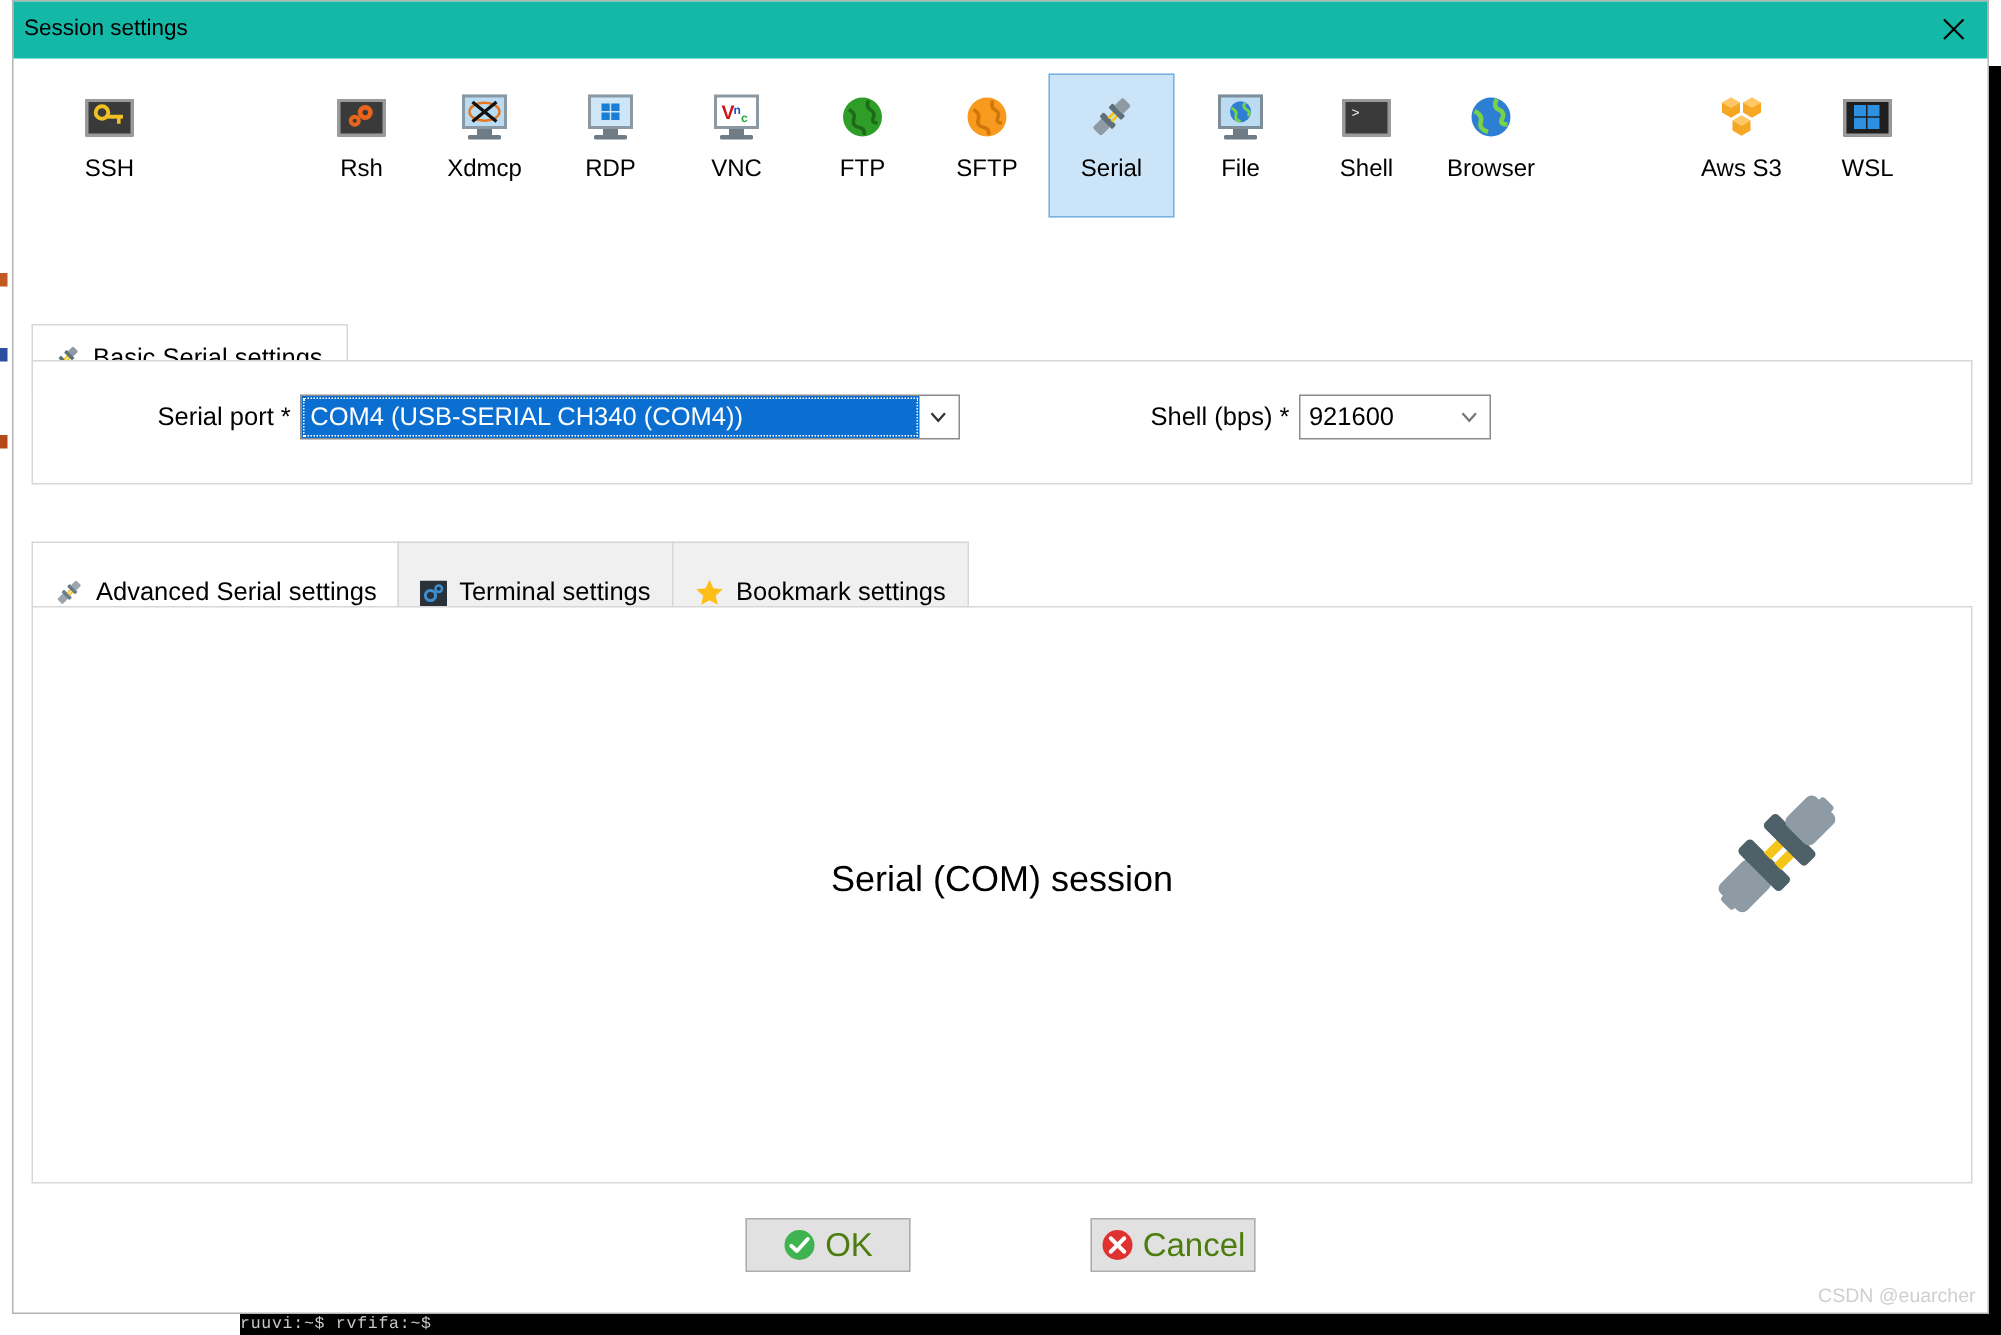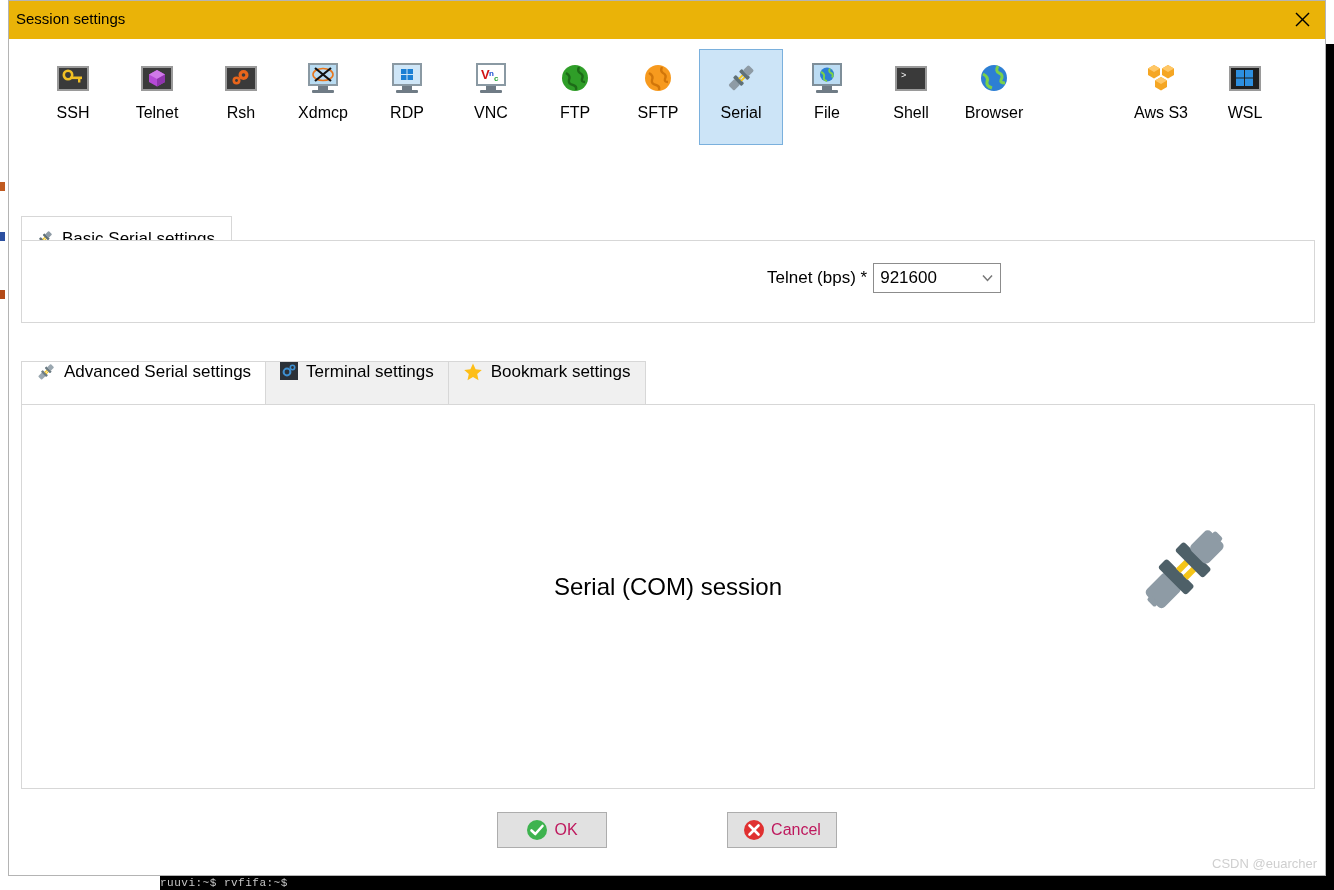--- a/index.html
+++ b/index.html
@@ -71,21 +71,21 @@
     height: 876px;
     background: #ffffff;
     border: 1px solid #b4b4b4;
     box-sizing: border-box;
   }
 
   
   #titlebar {
     position: relative;
     height: 38px;
-    background: #eab308;
+    background: #14b8a6;
   }
   #title-text {
     position: absolute;
     left: 7px;
     top: 9px;
     font-size: 15px;
     color: #000000;
     font-family: "Liberation Sans", sans-serif;
   }
   #close-btn {
@@ -251,21 +251,21 @@
     align-items: flex-end;
     height: 44px;
   }
   .ltab {
     height: 44px;
     box-sizing: border-box;
     border: 1px solid #d7d7d7;
     border-bottom: none;
     background: #f0f0f0;
     display: flex;
-    align-items: flex-start;
+    align-items: flex-end;
     padding: 0 14px;
     font-size: 17px;
     color: #000000;
     cursor: pointer;
     margin-right: -1px;
     white-space: nowrap;
   }
   .ltab.active { background: #ffffff; }
   .ltab .gicon { margin-right: 8px; display: flex; align-items: center; }
 
@@ -308,22 +308,22 @@
   .dlg-btn {
     width: 110px;
     height: 36px;
     background: #e1e1e1;
     border: 1px solid #adadad;
     box-sizing: border-box;
     display: flex;
     align-items: center;
     justify-content: center;
     gap: 6px;
-    font-size: 16px;
-    color: #be185d;
+    font-size: 22px;
+    color: #4d7c0f;
     cursor: pointer;
   }
   .dlg-btn .bicon { display: flex; }
 
   
   #watermark {
     position: absolute;
     right: 8px;
     bottom: 4px;
     font-size: 13px;
@@ -367,32 +367,20 @@
           <svg width="22" height="20" viewBox="0 0 22 20">
             <circle cx="6" cy="7" r="4.2" fill="none" stroke="#f2c024" stroke-width="2.6"></circle>
             <rect x="8" y="8.5" width="12" height="2.6" fill="#f2c024"></rect>
             <rect x="16" y="10.5" width="2.4" height="4" fill="#f2c024"></rect>
           </svg>
         </div>
       </div>
       <div class="type-label">SSH</div>
     </div>
 
-    <div class="type-tile" style="left:106px;">
-      <div class="type-icon">
-        <div class="sq-dark">
-          <svg width="20" height="20" viewBox="0 0 20 20">
-            <polygon points="10,2 18,6.5 18,14 10,18.5 2,14 2,6.5" fill="#b54ad6"></polygon>
-            <polygon points="10,2 18,6.5 10,11 2,6.5" fill="#d07ae8"></polygon>
-            <polygon points="10,11 18,6.5 18,14 10,18.5" fill="#8f35ad"></polygon>
-          </svg>
-        </div>
-      </div>
-      <div class="type-label">Telnet</div>
-    </div>
 
     <div class="type-tile" style="left:190px;">
       <div class="type-icon">
         <div class="sq-dark">
           <svg width="22" height="20" viewBox="0 0 22 20">
             <circle cx="13.5" cy="7" r="5" fill="#e8651b"></circle>
             <circle cx="13.5" cy="7" r="1.8" fill="#3a3a3a"></circle>
             <circle cx="6.5" cy="12.5" r="4" fill="#e8651b"></circle>
             <circle cx="6.5" cy="12.5" r="1.4" fill="#3a3a3a"></circle>
           </svg>
@@ -576,23 +564,34 @@
             <rect x="19" y="10" width="4" height="12" rx="1" fill="#5f7078"></rect>
             <rect x="22.5" y="12" width="8" height="8" rx="1.5" fill="#8e9ba5"></rect>
           </g>
         </svg>
       </span>
       <span>Basic Serial settings</span>
     </div>
 
     <div class="grp-body">
 
+      <div class="field-row" style="left:83px;">
+        <span class="field-label">Serial port *</span>
+        <div class="combo focused" id="serial-port-combo">
+          <span class="val">COM4  (USB-SERIAL CH340 (COM4))</span>
+          <span class="arrow">
+            <svg width="11" height="8" viewBox="0 0 11 8">
+              <polyline points="1,1.5 5.5,6.5 10,1.5" fill="none" stroke="#333" stroke-width="1.5"></polyline>
+            </svg>
+          </span>
+        </div>
+      </div>
 
       <div class="field-row" style="left:745px;">
-        <span class="field-label">Telnet (bps) *</span>
+        <span class="field-label">Shell (bps) *</span>
         <div class="combo" id="speed-combo">
           <span class="val">921600</span>
           <span class="arrow">
             <svg width="11" height="8" viewBox="0 0 11 8">
               <polyline points="1,1.5 5.5,6.5 10,1.5" fill="none" stroke="#777" stroke-width="1.5"></polyline>
             </svg>
           </span>
         </div>
       </div>
 

